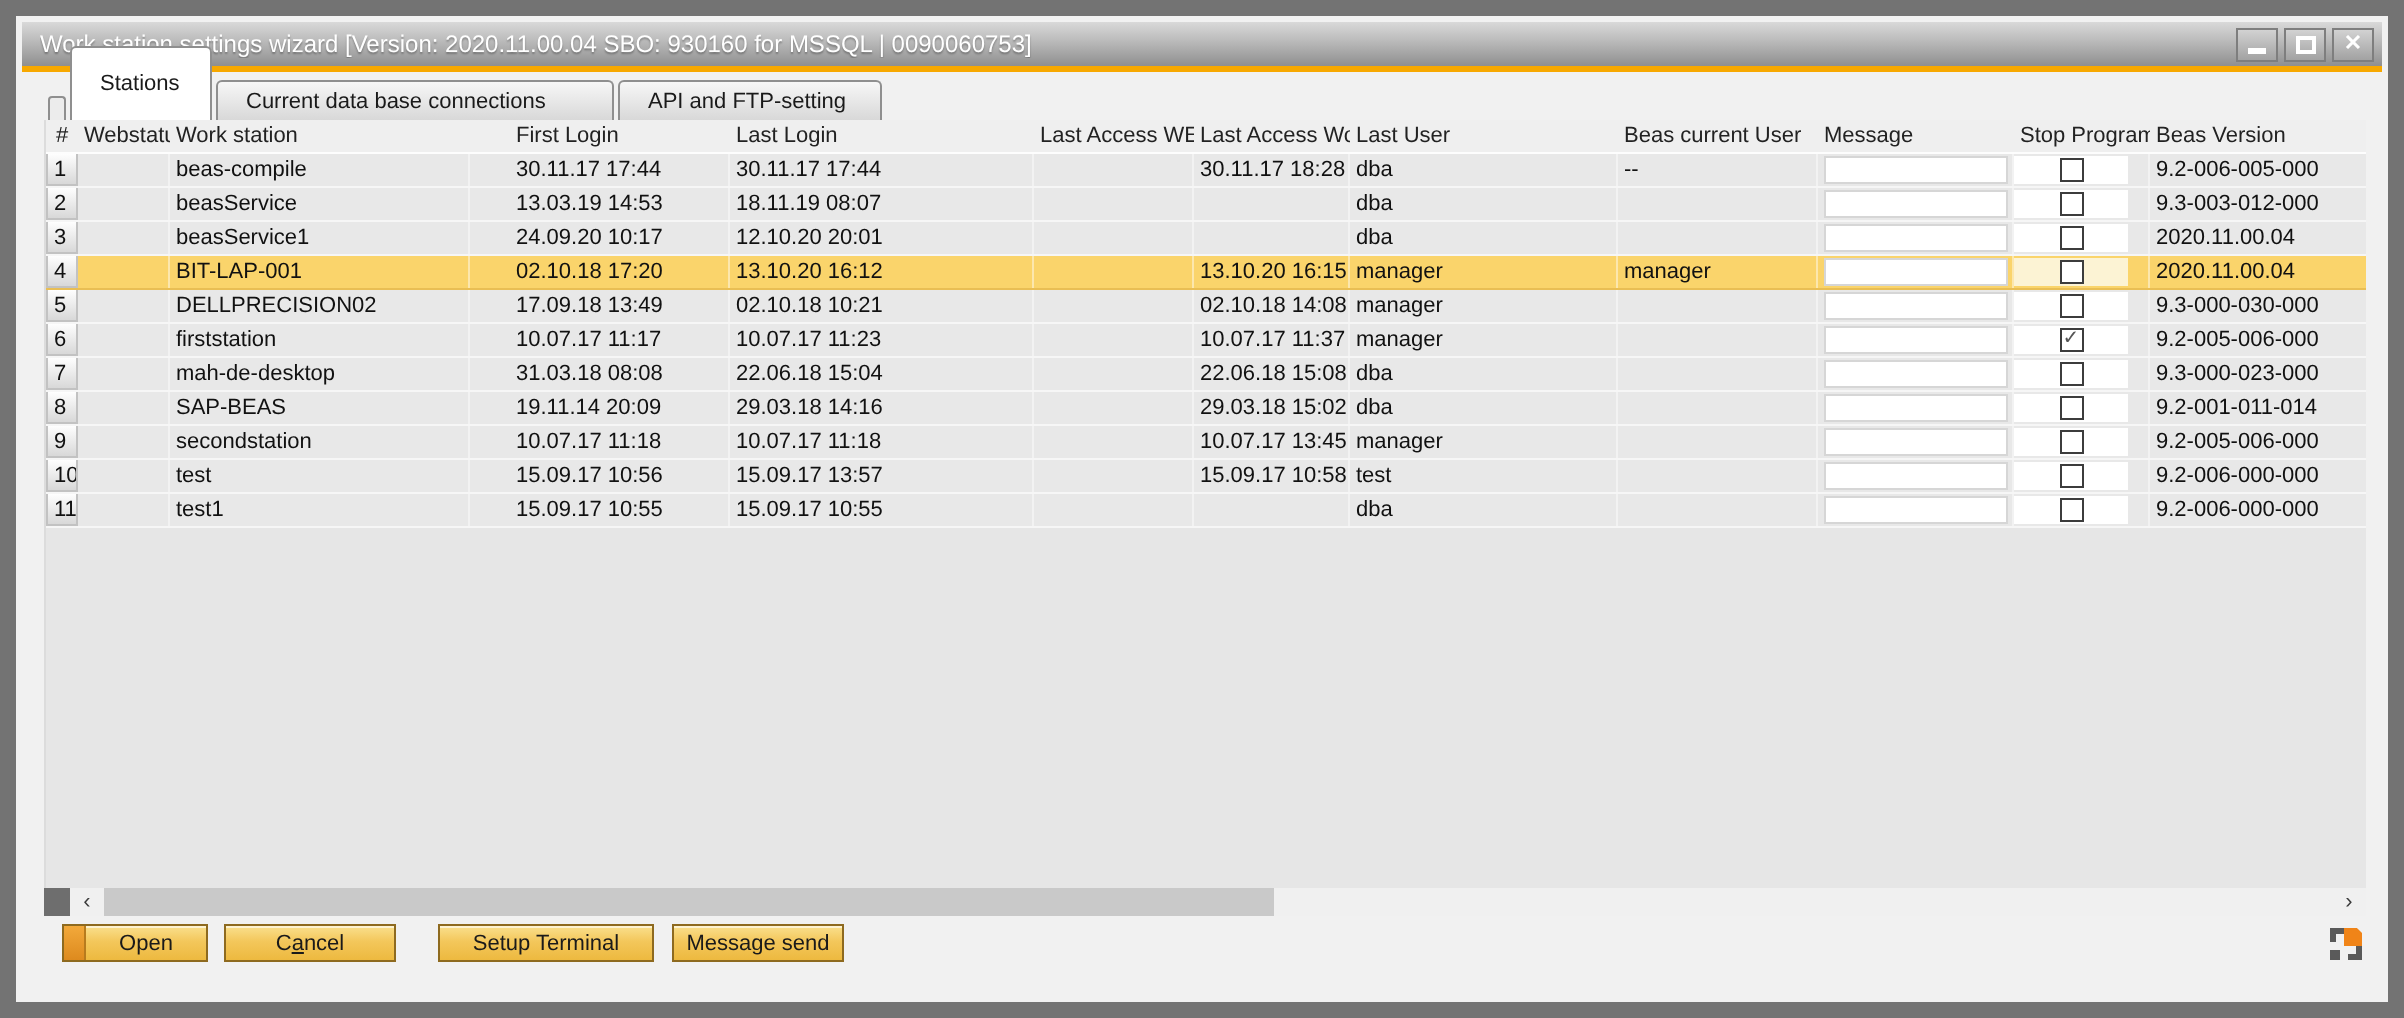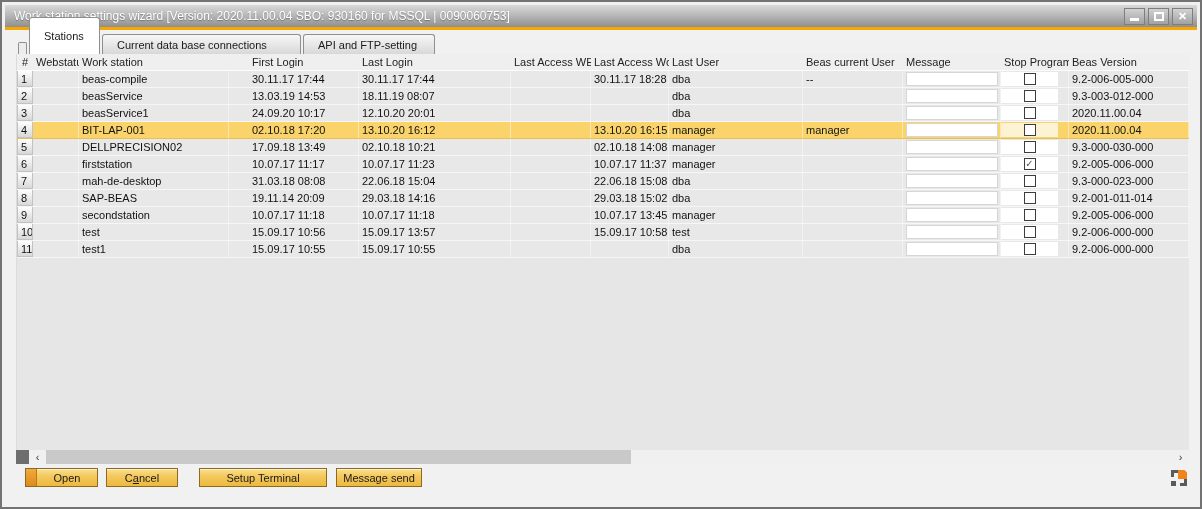--- a/index.html
+++ b/index.html
@@ -1,19 +1,19 @@
 <!DOCTYPE html>
 <html style="--accent: #F7A800; --selection: #FAD46B; --icon-orange: #F08418;"><head>
 <meta charset="utf-8">
 <style>
   html,body { margin:0; padding:0; width:1202px; height:509px; background:#fff;
     font-family:"Liberation Sans", sans-serif; }
   * { box-sizing:border-box; }
 
-  .window { position:absolute; inset:0; border:2px solid #737373; background:#f1f1f1;
+  .window { position:absolute; inset:0; border:8px solid #737373; background:#f1f1f1;
     padding:3px; display:flex; flex-direction:column; }
 
   
   .titlebar { height:22px; flex:0 0 22px; background:linear-gradient(#d9d9d9,#b9b9b9 45%,#8f8f8f);
     display:flex; align-items:center; padding:0 4px 0 9px; }
   .titlebar .title { color:#fff; font-size:12px; text-shadow:0 1px 1px rgba(0,0,0,.3);
     white-space:nowrap; overflow:hidden; flex:1; }
   .win-btn { width:21px; height:17px; margin-left:3px; border:1px solid #7e7e7e;
     background:linear-gradient(#d2d2d2,#a2a2a2); display:flex; align-items:center;
     justify-content:center; cursor:default; }
@@ -89,22 +89,22 @@
   .buttonbar { height:40px; flex:0 0 40px; position:relative; padding:4px 0 0 20px;
     display:flex; align-items:flex-start; }
   .btn { height:19px; border:1px solid #8e6a1f; color:#1a1a1a; font-size:11px;
     background:linear-gradient(#fae08e,#f3c75b 45%,#edb93f);
     box-shadow:inset 0 1px 0 rgba(255,255,255,.6);
     display:inline-flex; align-items:center; justify-content:center; position:relative;
     white-space:nowrap; cursor:default; }
   .btn-open { width:73px; padding-left:11px; }
   .open-strip { position:absolute; left:0; top:0; bottom:0; width:11px;
     background:linear-gradient(#f2a93b,#dd8a1e); border-right:1px solid #b77b1d; }
-  .btn-cancel { width:72px; margin-left:8px; }
-  .btn-setup { width:128px; margin-left:21px; }
+  .btn-cancel { width:86px; margin-left:8px; }
+  .btn-setup { width:108px; margin-left:21px; }
   .btn-msg { width:86px; margin-left:9px; }
   .btn .key { text-decoration:underline; }
 
   
   .resize-icon { position:absolute; right:10px; top:6px; width:16px; height:16px; }
   .ri-tl { position:absolute; left:0; top:0; width:7px; height:7px;
     border-left:3px solid #5a5a5a; border-top:3px solid #5a5a5a; }
   .ri-tr { position:absolute; right:0; top:0; width:9px; height:9px;
     background:var(--icon-orange,#F08418);
     clip-path:polygon(0 0,72% 0,100% 28%,100% 100%,0 100%); }

